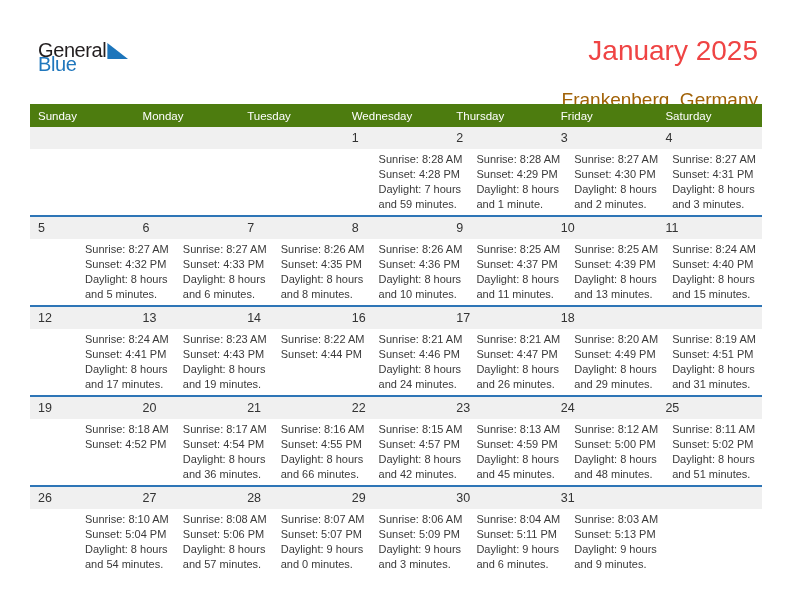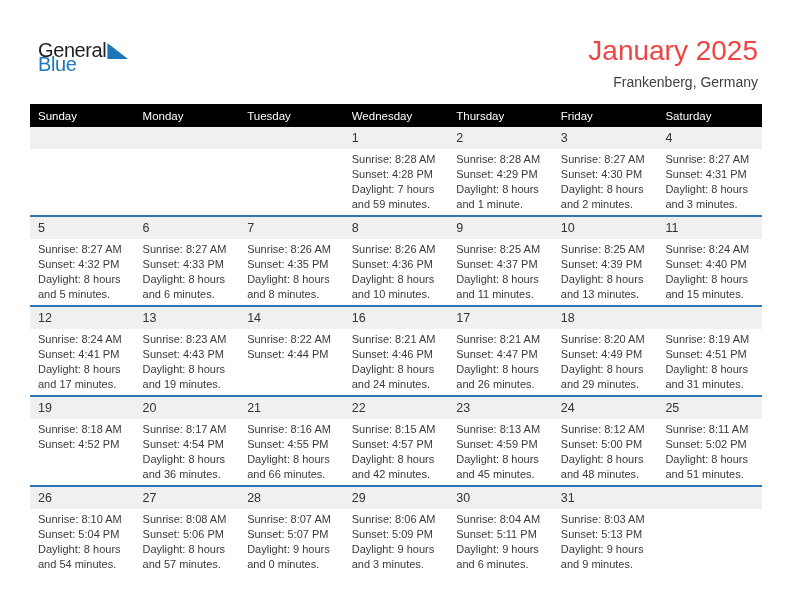--- a/index.html
+++ b/index.html
@@ -61,35 +61,35 @@
     right: 30px;
     top: 36px;
     text-align: right;
   }
   .month-title {
     font-size: 28px;
     color: #ef4444;
     line-height: 1.1;
   }
   .location {
-    margin-top: 7px;
-    font-size: 14px;
-    color: #404040;
+    margin-top: 22px;
+    font-size: 19px;
+    color: #a16207;
   }
   
   .cal {
     position: absolute;
     left: 30px;
     top: 104px;
     width: 732px;
   }
   .weekdays {
     display: grid;
     grid-template-columns: repeat(7, 1fr);
-    background: #000000;
+    background: #4d7c0f;
     height: 23px;
     align-items: center;
   }
   .wd {
     color: #ffffff;
     font-size: 11.5px;
     padding-left: 8px;
     white-space: nowrap;
     overflow: hidden;
   }
@@ -106,20 +106,21 @@
     height: 22px;
   }
   .num {
     font-size: 12.5px;
     color: #333333;
     padding: 4px 0 0 8px;
   }
   .details {
     display: grid;
     grid-template-columns: repeat(7, 1fr);
+    margin-left: 47px;
   }
   .cell {
     padding: 3px 2px 0 8px;
     font-size: 11px;
     line-height: 15px;
     color: #3a3a3a;
   }
 </style>
 </head>
 <body>

